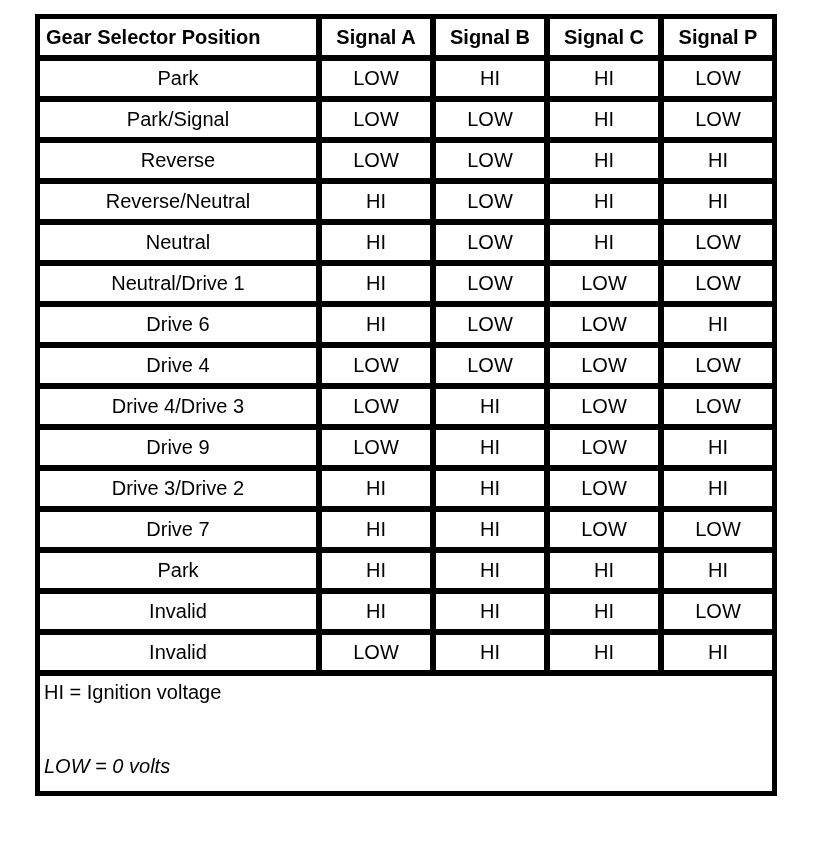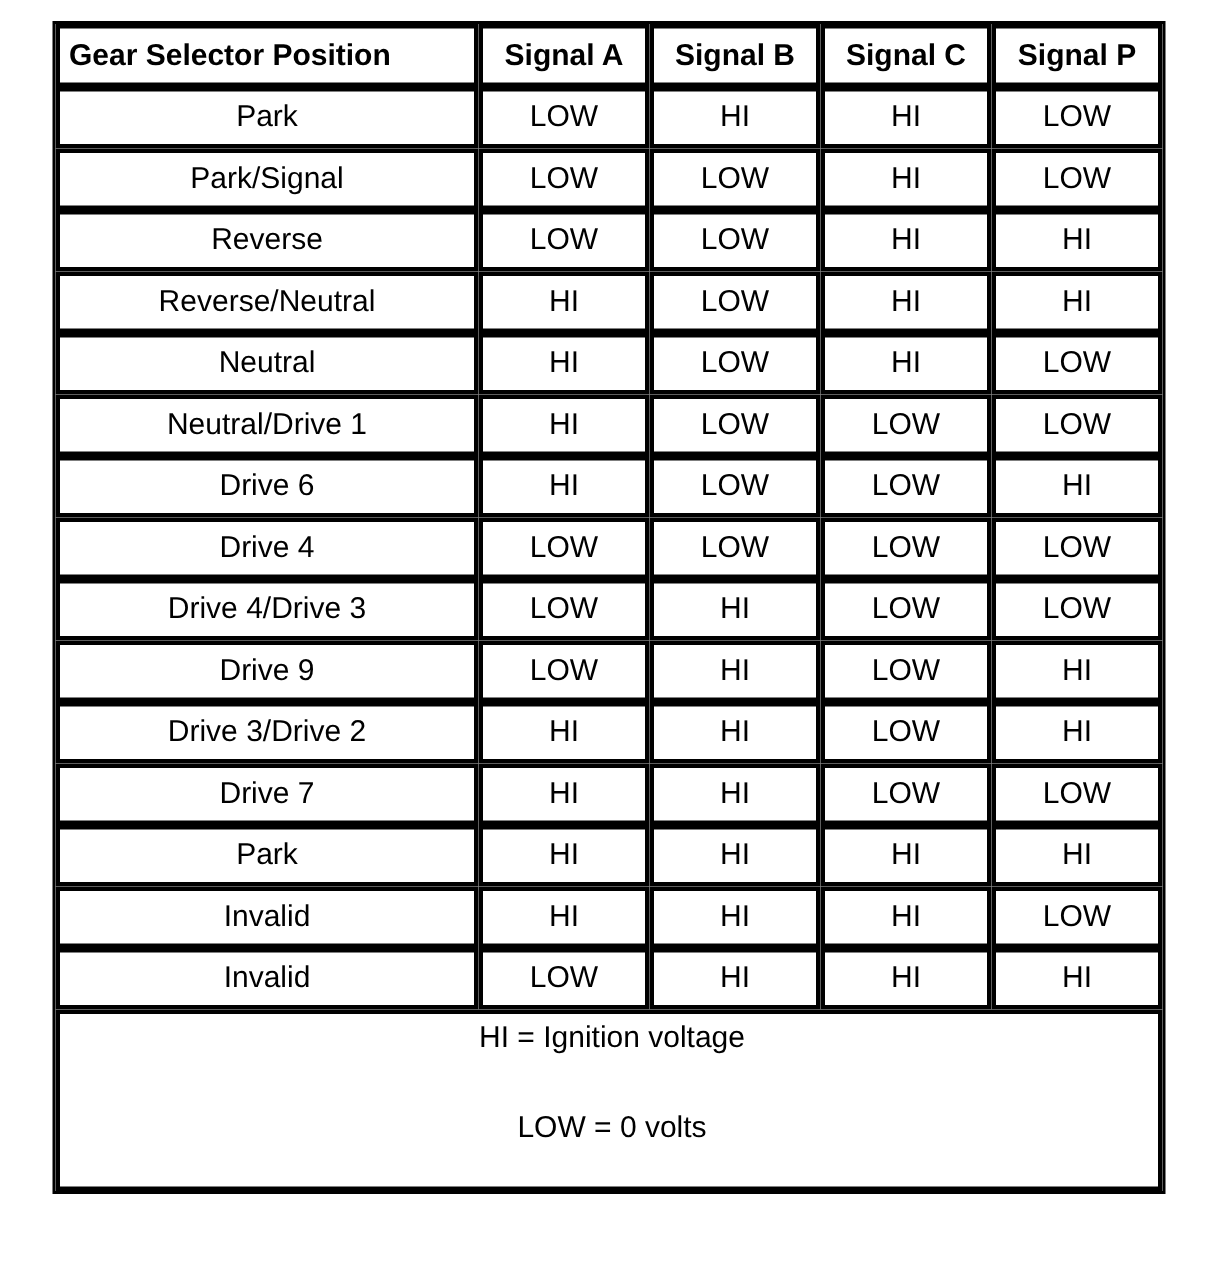--- a/index.html
+++ b/index.html
@@ -40,31 +40,32 @@
   table.signal-table thead th.pos-col {
     text-align: left;
     padding-left: 6px;
   }
   table.signal-table tbody td {
     height: 35px;
     font-weight: normal;
   }
   table.signal-table tfoot td.legend-cell {
     height: 110px;
-    text-align: center;
+    text-align: left;
     vertical-align: top;
     padding: 5px 0 0 4px;
     white-space: normal;
   }
   .legend-line-hi {
     line-height: 23px;
   }
   .legend-line-low {
     line-height: 23px;
-    margin-top: 37px;
+    margin-top: 51px;
+    font-style: italic;
   }
 </style>
 </head>
 <body>
 
 <div class="page">
   <table class="signal-table">
     <colgroup>
       <col style="width: 282px">
       <col style="width: 114px">

